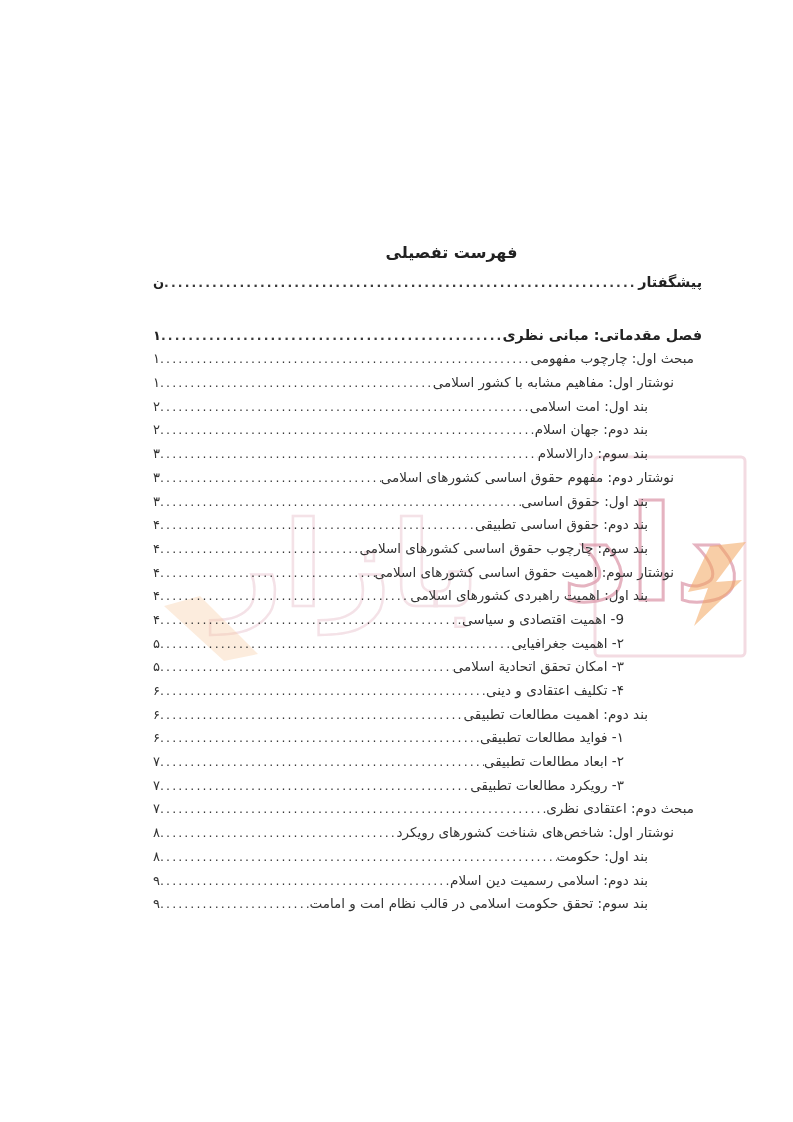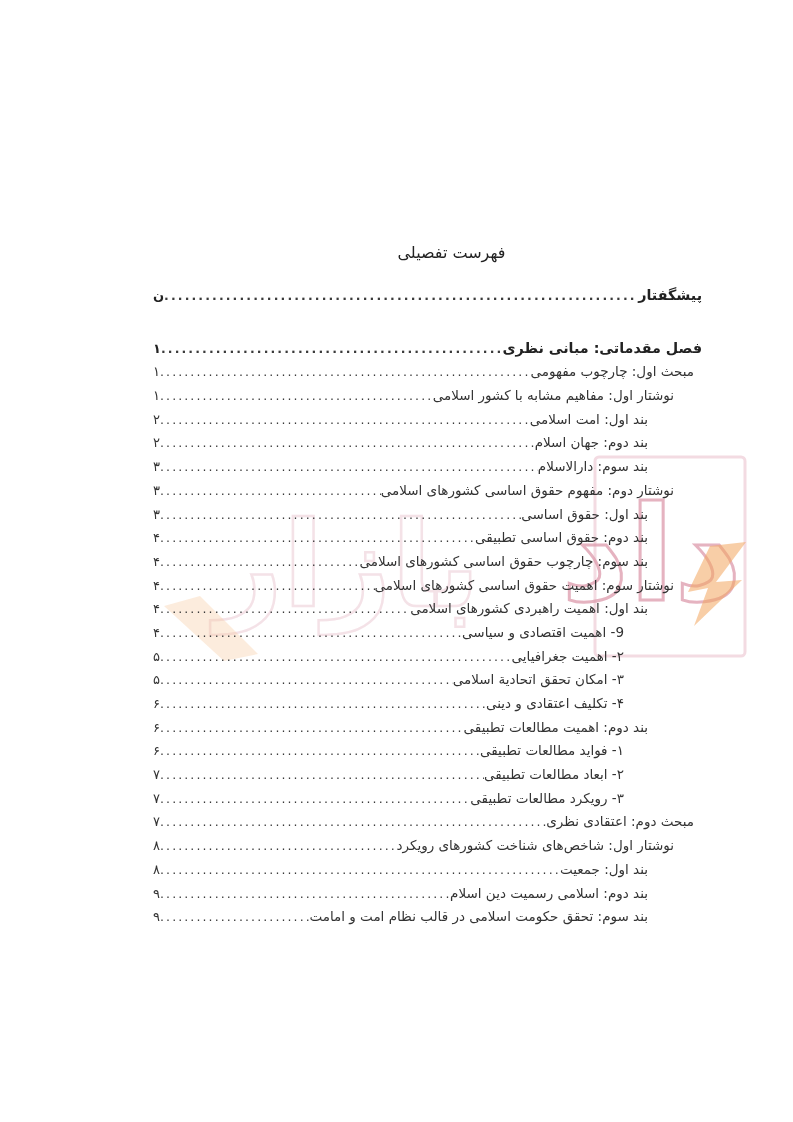--- a/index.html
+++ b/index.html
@@ -34,25 +34,24 @@
   .toc {
     position: absolute;
     top: 243px;
     left: 153px;
     right: 91px;
     direction: rtl;
     z-index: 2;
   }
   .toc-title {
     text-align: center;
-    font-weight: normal;
+    font-weight: bold;
     font-size: 16px;
     letter-spacing: 0.2px;
     transform: translateX(24px); 
-    margin-bottom: 13px;
     color: #222;
   }
   .toc-row {
     display: flex;
     align-items: baseline;
     height: 23.7px;
     line-height: 23.7px;
     font-size: 13.5px;
     color: #333;
   }
@@ -220,21 +219,21 @@
           <span class="label">مبحث دوم: اعتقادی نظری</span>
           <span class="dots"></span>
           <span class="pagenum">۷</span>
         </div>
         <div class="toc-row lvl2">
           <span class="label">نوشتار اول: شاخص‌های شناخت کشورهای رویکرد</span>
           <span class="dots"></span>
           <span class="pagenum">۸</span>
         </div>
         <div class="toc-row lvl3">
-          <span class="label">بند اول: جمعیت</span>
+          <span class="label">بند اول: حکومت</span>
           <span class="dots"></span>
           <span class="pagenum">۸</span>
         </div>
         <div class="toc-row lvl3">
           <span class="label">بند دوم: اسلامی رسمیت دین اسلام</span>
           <span class="dots"></span>
           <span class="pagenum">۹</span>
         </div>
         <div class="toc-row lvl3">
           <span class="label">بند سوم: تحقق حکومت اسلامی در قالب نظام امت و امامت</span>

